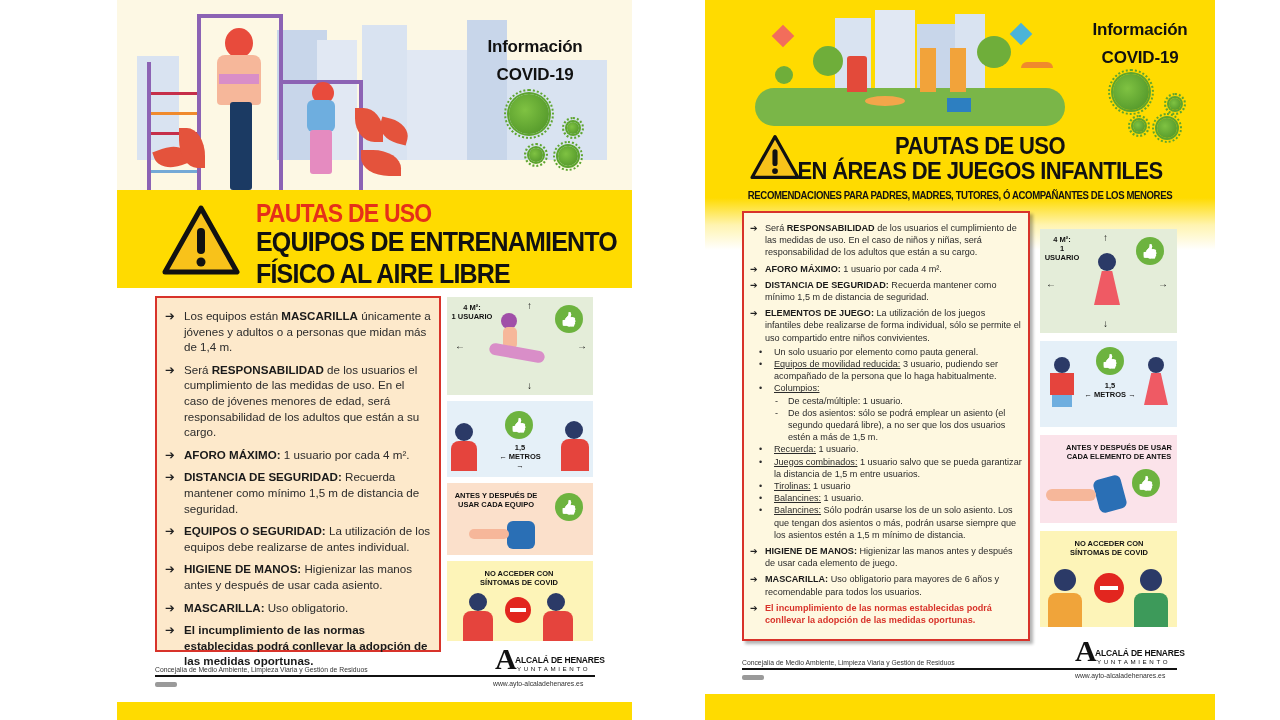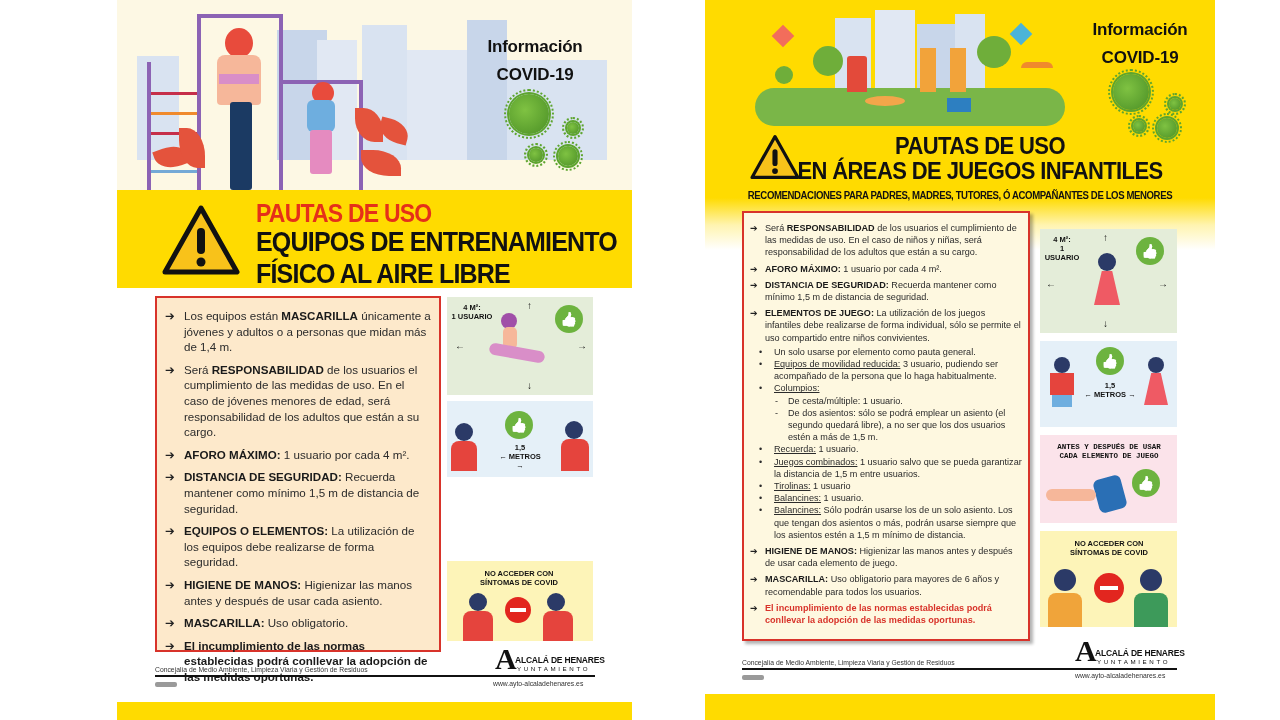--- a/index.html
+++ b/index.html
@@ -163,21 +163,21 @@
     <div class="rule">
       <span class="arrow">➔</span>
       <b>AFORO MÁXIMO:</b><span> 1 usuario por cada 4 m².</span>
     </div>
     <div class="rule">
       <span class="arrow">➔</span>
       <b>DISTANCIA DE SEGURIDAD:</b><span> Recuerda mantener como mínimo 1,5 m de distancia de seguridad.</span>
     </div>
     <div class="rule">
       <span class="arrow">➔</span>
-      <b>EQUIPOS O ELEMENTOS:</b><span> La utilización de los equipos debe realizarse de forma seguridad.</span>
+      <b>EQUIPOS O SEGURIDAD:</b><span> La utilización de los equipos debe realizarse de antes individual.</span>
     </div>
     <div class="rule">
       <span class="arrow">➔</span>
       <b>HIGIENE DE MANOS:</b><span> Higienizar las manos antes y después de usar cada asiento.</span>
     </div>
     <div class="rule">
       <span class="arrow">➔</span>
       <b>MASCARILLA:</b><span> Uso obligatorio.</span>
     </div>
     <div class="rule strong">
@@ -204,20 +204,29 @@
     <div class="pict" style="top:104px;height:76px;background:#e5f0f8;">
       <div class="thumb" style="left:58px;top:10px;"></div>
       <div class="pict-label" style="left:48px;top:42px;width:50px;">
         <div>1,5</div>
         <div><span>←</span> <span>METROS</span> <span>→</span></div>
       </div>
       <div class="fig" style="left:8px;top:22px;width:18px;height:18px;border-radius:50%;background:#2b3a67;"></div>
       <div class="fig" style="left:4px;top:40px;width:26px;height:30px;background:#e5443d;border-radius:8px 8px 0 0;"></div>
       <div class="fig" style="left:118px;top:20px;width:18px;height:18px;border-radius:50%;background:#2b3a67;"></div>
       <div class="fig" style="left:114px;top:38px;width:28px;height:32px;background:#e5443d;border-radius:8px 8px 0 0;"></div>
+    </div>
+    <div class="pict" style="top:186px;height:72px;background:#fbe0cb;">
+      <div class="pict-label" style="left:4px;top:8px;width:90px;">
+        <div>ANTES Y DESPUÉS DE</div>
+          <div>USAR CADA EQUIPO</div>
+      </div>
+      <div class="thumb" style="left:108px;top:10px;"></div>
+      <div class="fig" style="left:60px;top:38px;width:28px;height:28px;background:#2a6fb5;border-radius:6px;"></div>
+      <div class="fig" style="left:22px;top:46px;width:40px;height:10px;background:#f6b79a;border-radius:6px;"></div>
     </div>
     <div class="pict" style="top:264px;height:80px;background:#fdf4b8;">
       <div class="pict-label" style="left:20px;top:8px;width:104px;">
         <div>NO ACCEDER CON</div>
           <div>SÍNTOMAS DE COVID</div>
       </div>
       <div class="no-entry" style="left:58px;top:36px;width:26px;height:26px;"></div>
       <div class="fig" style="left:22px;top:32px;width:18px;height:18px;border-radius:50%;background:#2b3a67;"></div>
       <div class="fig" style="left:16px;top:50px;width:30px;height:30px;background:#e5443d;border-radius:8px 8px 0 0;"></div>
       <div class="fig" style="left:100px;top:32px;width:18px;height:18px;border-radius:50%;background:#2b3a67;"></div>
@@ -285,21 +294,21 @@
     </div>
     <div class="rule">
       <span class="arrow">➔</span>
       <b>DISTANCIA DE SEGURIDAD:</b><span> Recuerda mantener como mínimo 1,5 m de distancia de seguridad.</span>
     </div>
     <div class="rule" style="margin-bottom:2px;">
       <span class="arrow">➔</span>
       <b>ELEMENTOS DE JUEGO:</b><span> La utilización de los juegos infantiles debe realizarse de forma individual, sólo se permite el uso compartido entre niños convivientes.</span>
     </div>
     <div class="sub-list">
-      <div class="sub"><span class="dot">•</span><span>Un solo usarse por elemento como pauta general.</span></div>
+      <div class="sub"><span class="dot">•</span><span>Un solo usuario por elemento como pauta general.</span></div>
       <div class="sub"><span class="dot">•</span><u>Equipos de movilidad reducida:</u><span> 3 usuario, pudiendo ser acompañado de la persona que lo haga habitualmente.</span></div>
       <div class="sub"><span class="dot">•</span><u>Columpios:</u></div>
       <div class="subsub"><span class="dash">-</span><span>De cesta/múltiple: 1 usuario.</span></div>
       <div class="subsub"><span class="dash">-</span><span>De dos asientos: sólo se podrá emplear un asiento (el segundo quedará libre), a no ser que los dos usuarios estén a más de 1,5 m.</span></div>
       <div class="sub"><span class="dot">•</span><u>Recuerda:</u><span> 1 usuario.</span></div>
       <div class="sub"><span class="dot">•</span><u>Juegos combinados:</u><span> 1 usuario salvo que se pueda garantizar la distancia de 1,5 m entre usuarios.</span></div>
       <div class="sub"><span class="dot">•</span><u>Tirolinas:</u><span> 1 usuario</span></div>
       <div class="sub"><span class="dot">•</span><u>Balancines:</u><span> 1 usuario.</span></div>
       <div class="sub" style="margin-bottom:4px;"><span class="dot">•</span><u>Balancines:</u><span> Sólo podrán usarse los de un solo asiento. Los que tengan dos asientos o más, podrán usarse siempre que los asientos estén a 1,5 m mínimo de distancia.</span></div>
     </div>
@@ -337,23 +346,23 @@
         <div>1,5</div>
         <div><span>←</span> <span>METROS</span> <span>→</span></div>
       </div>
       <div class="fig" style="left:14px;top:16px;width:16px;height:16px;border-radius:50%;background:#2b3a67;"></div>
       <div class="fig" style="left:10px;top:32px;width:24px;height:22px;background:#e5443d;"></div>
       <div class="fig" style="left:12px;top:54px;width:20px;height:12px;background:#6eaedf;"></div>
       <div class="fig" style="left:108px;top:16px;width:16px;height:16px;border-radius:50%;background:#2b3a67;"></div>
       <div class="fig" style="left:104px;top:32px;width:24px;height:32px;background:#ef5a64;clip-path:polygon(30% 0,70% 0,100% 100%,0 100%);"></div>
     </div>
     <div class="pict" style="top:206px;height:88px;background:#fbe3ea;">
-      <div class="pict-label" style="left:4px;top:8px;width:130px;font-family:Liberation Mono, monospace;">
+      <div class="pict-label" style="left:14px;top:8px;width:130px;">
         <div>ANTES Y DESPUÉS DE USAR</div>
-          <div>CADA ELEMENTO DE JUEGO</div>
+          <div>CADA ELEMENTO DE ANTES</div>
       </div>
       <div class="thumb" style="left:92px;top:34px;"></div>
       <div class="fig" style="left:56px;top:42px;width:28px;height:34px;background:#2a6fb5;border-radius:6px;transform:rotate(-15deg);"></div>
       <div class="fig" style="left:6px;top:54px;width:50px;height:12px;background:#f6b79a;border-radius:6px;"></div>
     </div>
     <div class="pict" style="top:302px;height:96px;background:#fdf4b8;">
       <div class="pict-label" style="left:16px;top:8px;width:106px;">
         <div>NO ACCEDER CON</div>
           <div>SÍNTOMAS DE COVID</div>
       </div>

